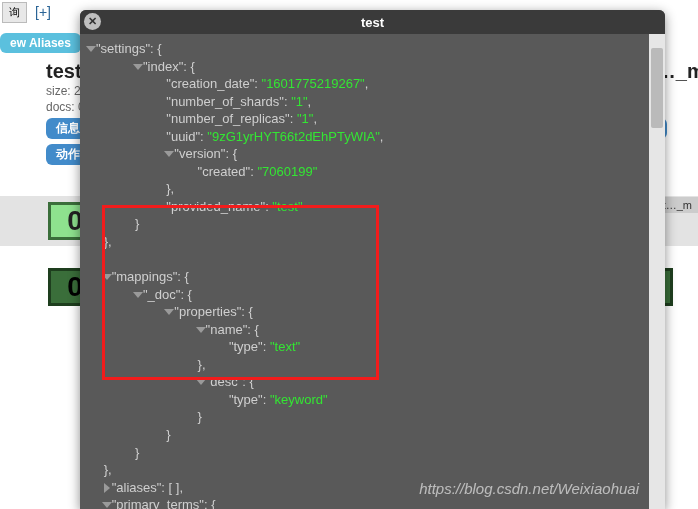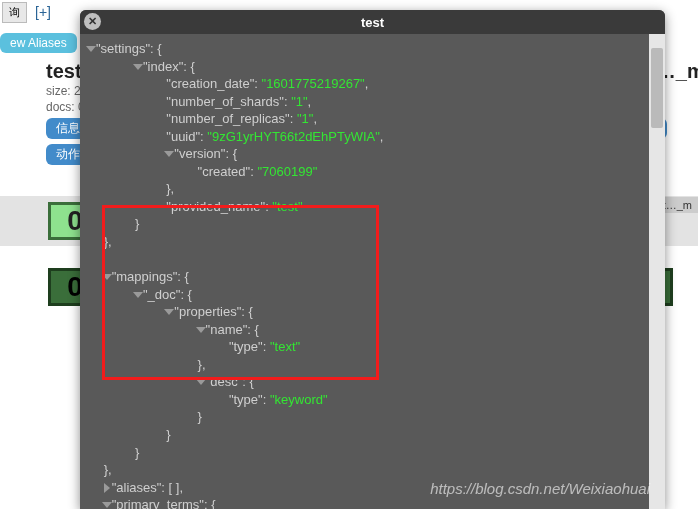--- a/index.html
+++ b/index.html
@@ -3,21 +3,21 @@
   <meta charset="utf-8">
   <style>
     * { margin:0; padding:0; box-sizing:border-box; font-family:Arial,Helvetica,sans-serif; }
     body { width:698px; height:509px; background:#fff; position:relative; overflow:hidden; font-size:13px; }
 
     .bg { position:absolute; inset:0; }
     .top-tabs { position:absolute; top:0; left:0; display:flex; align-items:center; height:24px; }
     .tab-close { background:#e8e8e8; border:1px solid #bbb; padding:2px 6px; font-size:11px; margin-left:2px; }
     .plus-tab { color:#2a6496; padding:0 8px; font-size:14px; cursor:pointer; }
 
-    .btn-pill { background:#5bc0de; color:#fff; border-radius:6px; padding:2px 10px; font-size:12px; display:inline-flex; align-items:center; gap:3px; cursor:pointer; border:none; }
+    .btn-pill { background:#5bc0de; color:#fff; border-radius:6px; padding:2px 10px; font-size:12px; display:inline-flex; align-items:center; gap:3px; cursor:pointer; border:none;font-weight:bold; }
     .btn-pill.blue { background:#428bca;justify-content:center; }
     .btn-pill .caret { font-size:9px; }
     .bg-btn-row { position:absolute; left:0; top:33px; display:flex; gap:6px; }
 
     .index-card { position:absolute; width:140px; }
     .idx-name { font-size:20px; font-weight:bold; color:#222; white-space:nowrap; }
     .idx-meta { font-size:12px; color:#666; line-height:1.35; }
     .idx-btn-row { display:flex; gap:6px; margin-top:3px; }
     .idx-btn-row2 { display:flex; gap:6px; margin-top:5px; }
 
@@ -44,21 +44,21 @@
 
     .tri { display:inline-block; width:0; height:0; border-top:5px solid transparent; border-bottom:5px solid transparent; border-left:6px solid #9a9a9a; margin-right:2px; position:relative; top:1px; }
     .tri.open { transform:rotate(90deg); }
 
     .k  { color:#cfcfcf; }
     .p  { color:#cfcfcf; }
     .vs { color:#33e633; }
 
     .red-box { position:absolute; border:3px solid #f21c1c; pointer-events:none; }
 
-    .watermark { position:absolute; right:15px; bottom:12px; color:rgba(255,255,255,.6); font-size:15px; pointer-events:none; font-style:italic;}
+    .watermark { position:absolute; right:26px; bottom:12px; color:rgba(255,255,255,.6); font-size:15px; pointer-events:none; font-style:italic;}
   </style>
 </head>
 <body>
 
 <div class="bg">
 
   <div class="top-tabs">
     <div class="tab-close">询</div>
     <span class="plus-tab">[+]</span>
   </div>

